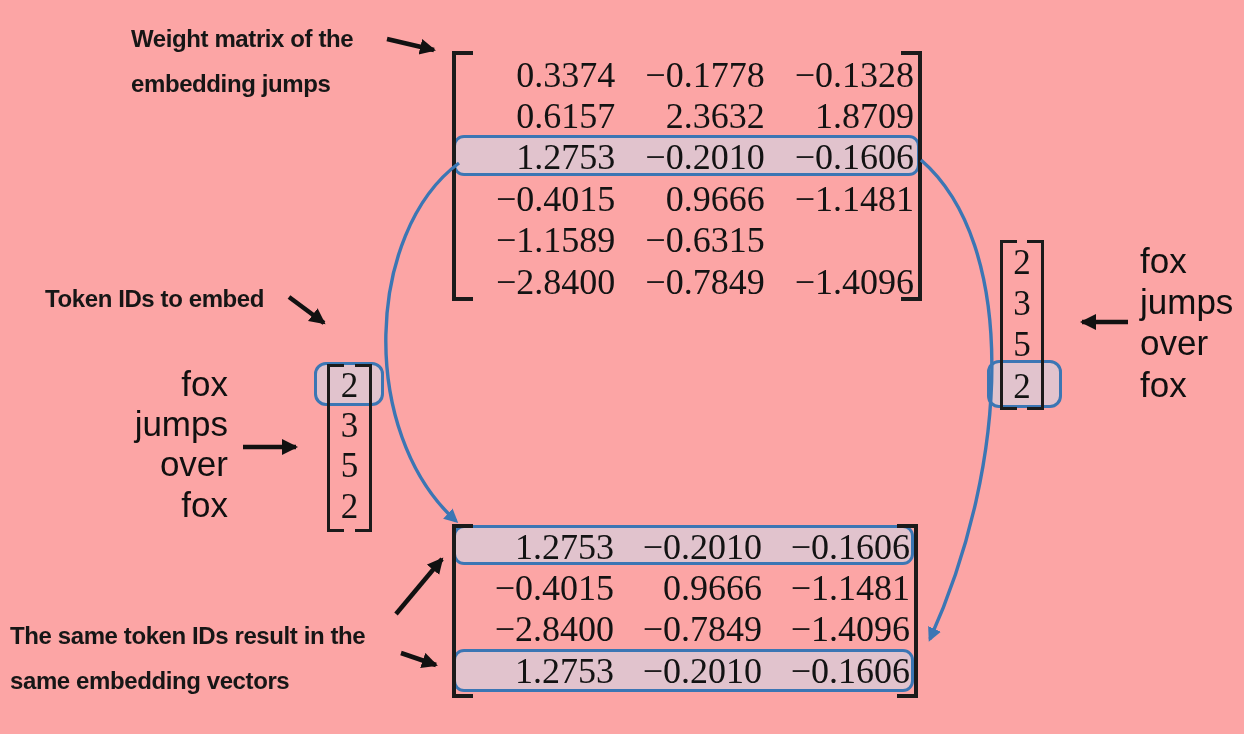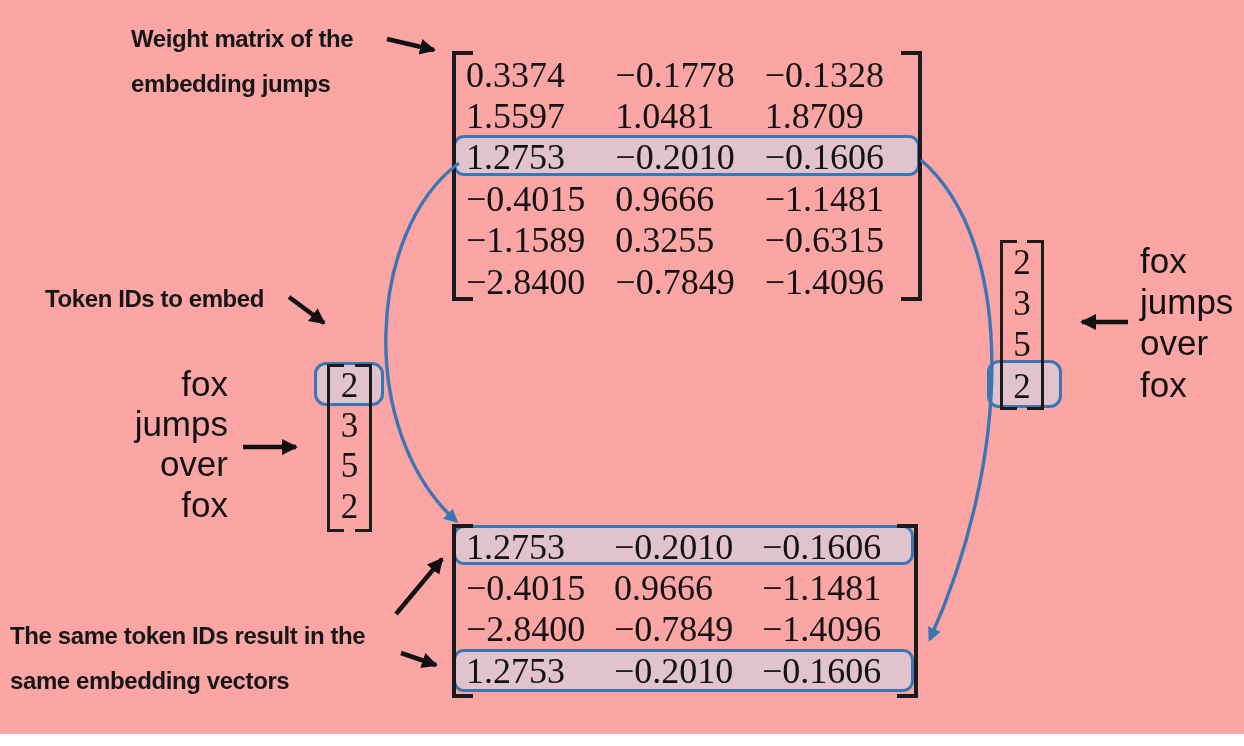--- a/index.html
+++ b/index.html
@@ -13,21 +13,21 @@
   #lbl-token{left:45px;top:283px;line-height:32px;}
   #lbl-same{left:10px;top:613px;}
 
   
   .matrix{position:absolute;font-family:"Liberation Serif","DejaVu Serif",serif;color:#131313;}
   .bracket{position:absolute;top:0;bottom:0;width:17px;z-index:3;}
   .bracket.bl{left:0;border-left:4px solid #1b1b1b;border-top:4px solid #1b1b1b;border-bottom:4px solid #1b1b1b;}
   .bracket.br{right:0;border-right:4px solid #1b1b1b;border-top:4px solid #1b1b1b;border-bottom:4px solid #1b1b1b;}
   .m-rows{position:absolute;left:14px;right:8px;top:3px;z-index:2;}
   .m-row{display:grid;grid-template-columns:1fr 1fr 1fr;height:41.4px;align-items:center;}
-  .m-cell{text-align:left;font-size:36px;line-height:1;}
+  .m-cell{text-align:right;font-size:36px;line-height:1;}
   #wm{left:452px;top:51px;width:470px;height:250px;}
   #om{left:452px;top:524px;width:466px;height:174px;}
   #om .m-rows{top:2px;}
   #om .m-row{height:41.3px;}
 
   
   .hl{position:absolute;border:3px solid #3b76b4;background:rgba(203,221,239,0.55);
       border-radius:11px;z-index:1;box-sizing:border-box;}
   #hl-wm{left:1px;top:84px;width:467px;height:41px;}
   #hl-om1{left:1px;top:1px;width:461px;height:40px;}
@@ -77,37 +77,36 @@
     <div class="bracket bl"></div>
     <div class="bracket br"></div>
     <div class="hl" id="hl-wm"></div>
     <div class="m-rows">
       <div class="m-row">
         <span class="m-cell">0.3374</span>
         <span class="m-cell">−0.1778</span>
         <span class="m-cell">−0.1328</span>
       </div>
       <div class="m-row">
-        <span class="m-cell">1.5597</span>
-        <span class="m-cell">1.0481</span>
+        <span class="m-cell">0.6157</span>
+        <span class="m-cell">2.3632</span>
         <span class="m-cell">1.8709</span>
       </div>
       <div class="m-row">
         <span class="m-cell">1.2753</span>
         <span class="m-cell">−0.2010</span>
         <span class="m-cell">−0.1606</span>
       </div>
       <div class="m-row">
         <span class="m-cell">−0.4015</span>
         <span class="m-cell">0.9666</span>
         <span class="m-cell">−1.1481</span>
       </div>
       <div class="m-row">
         <span class="m-cell">−1.1589</span>
-        <span class="m-cell">0.3255</span>
         <span class="m-cell">−0.6315</span>
       </div>
       <div class="m-row">
         <span class="m-cell">−2.8400</span>
         <span class="m-cell">−0.7849</span>
         <span class="m-cell">−1.4096</span>
       </div>
     </div>
   </div>
 

